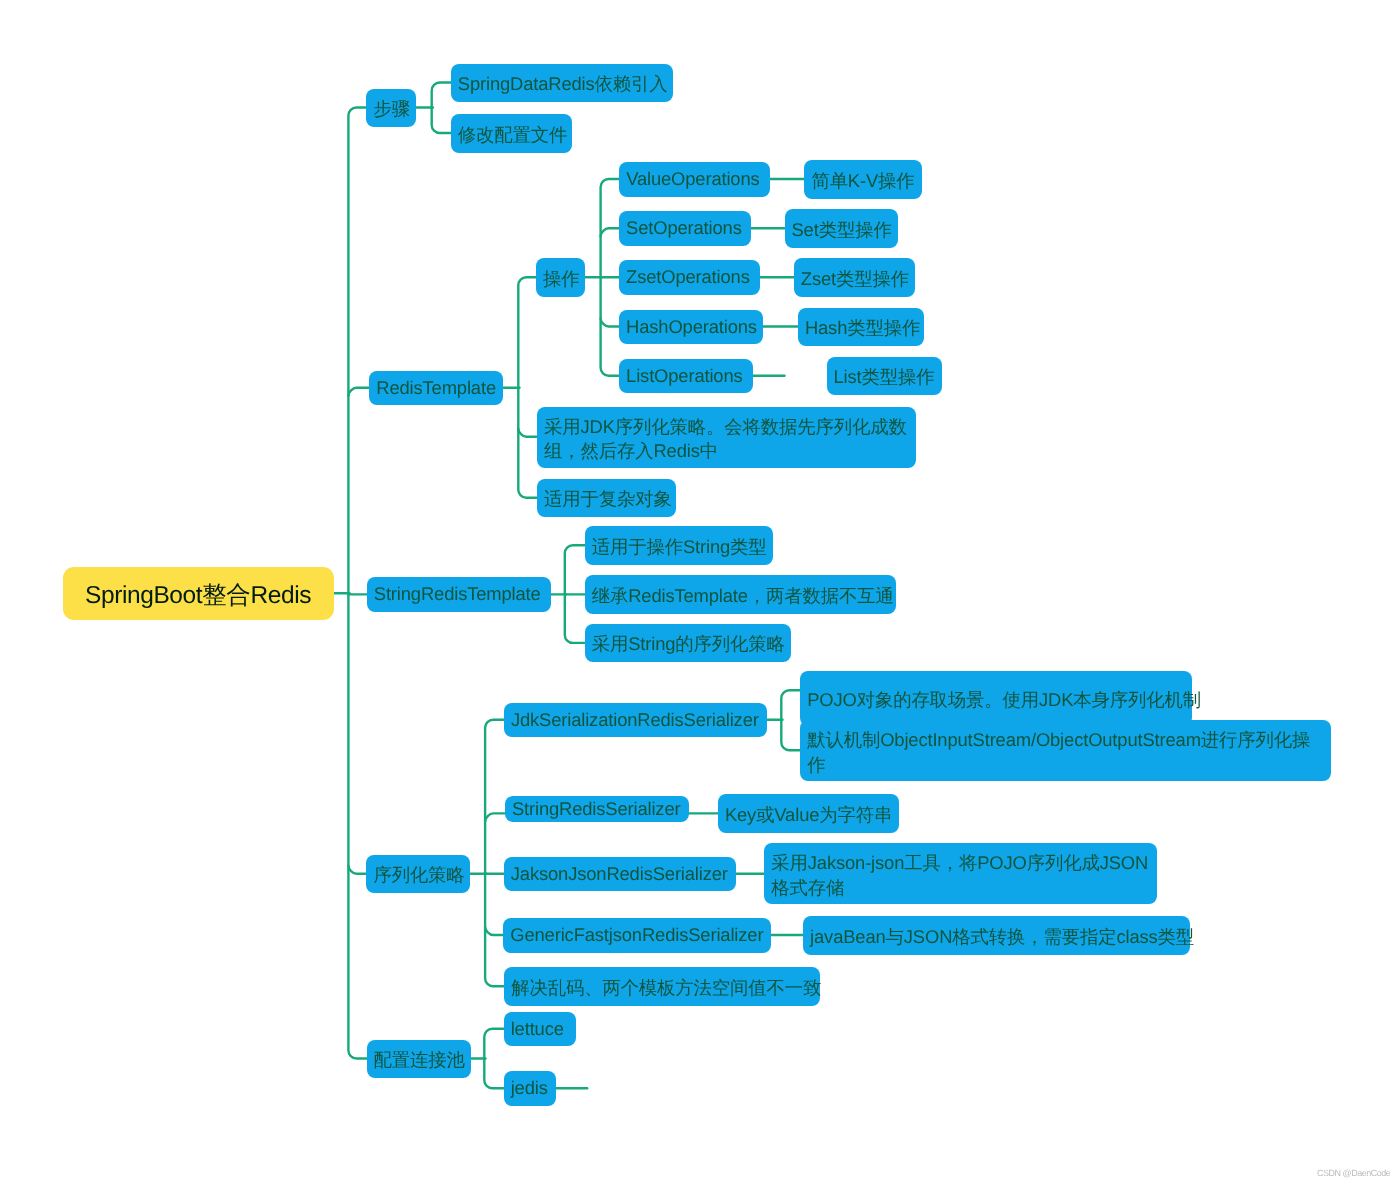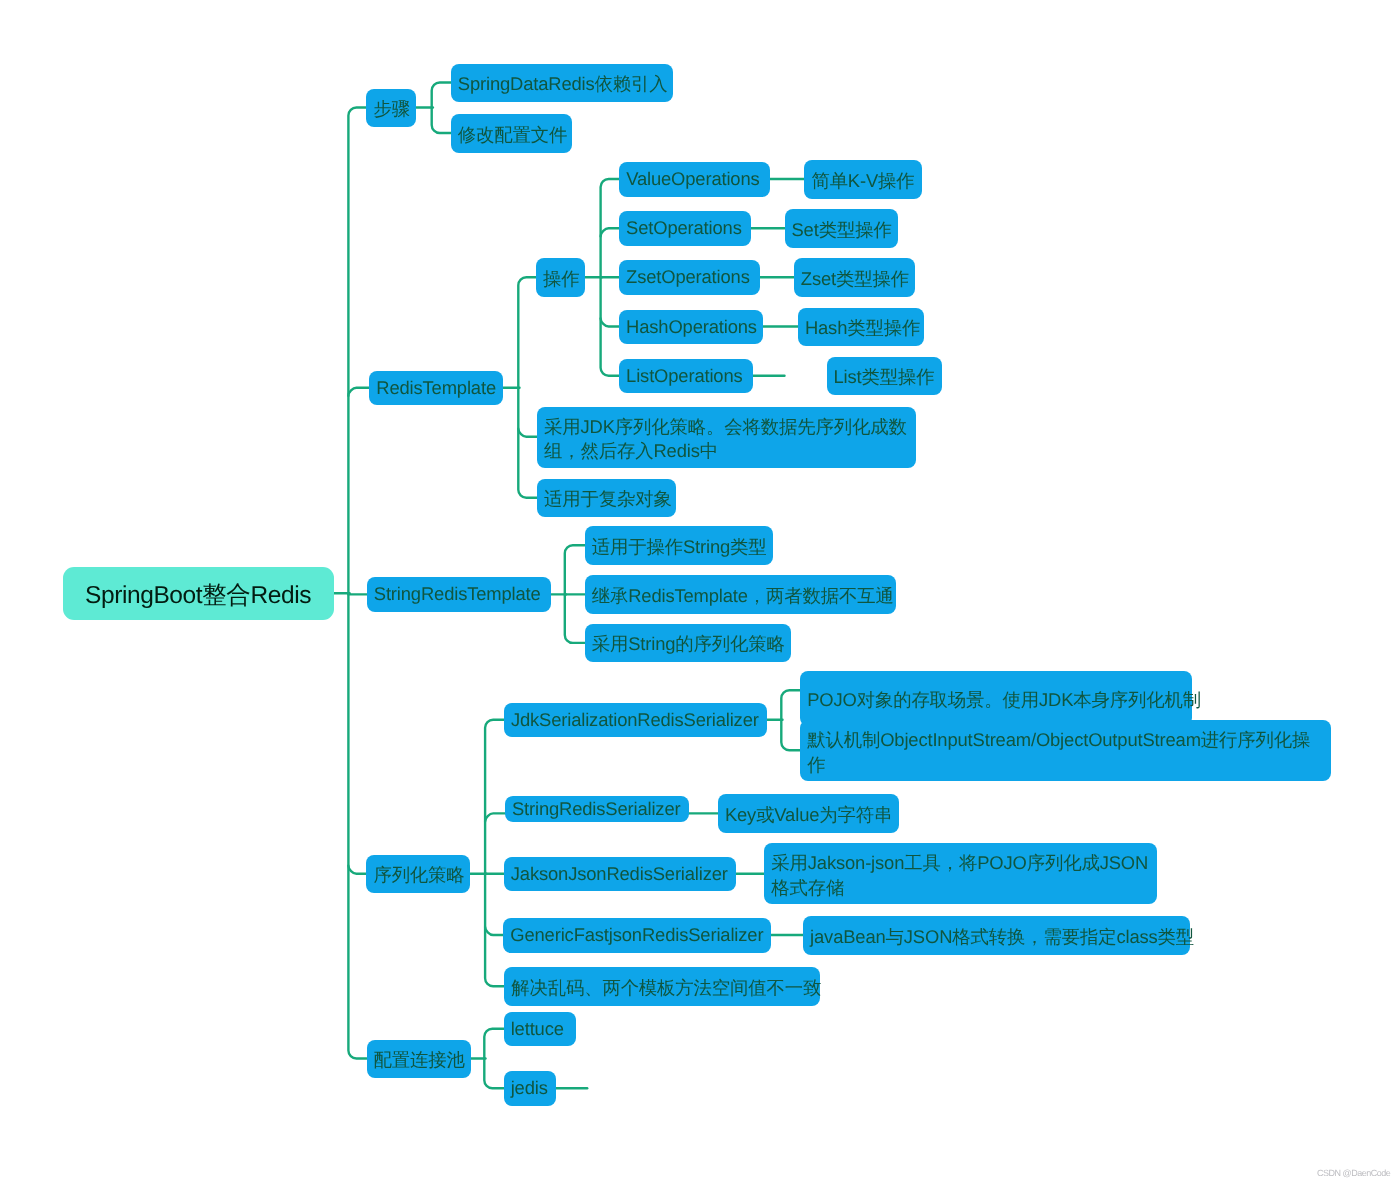--- a/index.html
+++ b/index.html
@@ -28,21 +28,21 @@
     padding:6px 7px;
     display:flex;
     flex-direction:column;
     justify-content:center;
     align-items:flex-start;
   }
   .node > span{display:block;width:100%;}
   
   .node.cjk{padding-top:9px;padding-bottom:5px;}
   .node.root{
-    background:#5eead4;
+    background:#fde047;
     color:#031c11;
     border-radius:11px;
     font-size:24.5px;
     letter-spacing:-0.4px;
     justify-content:center;
     align-items:center;
     text-align:center;
     padding:5px 18px 0 18px;
     height:53px;
   }

